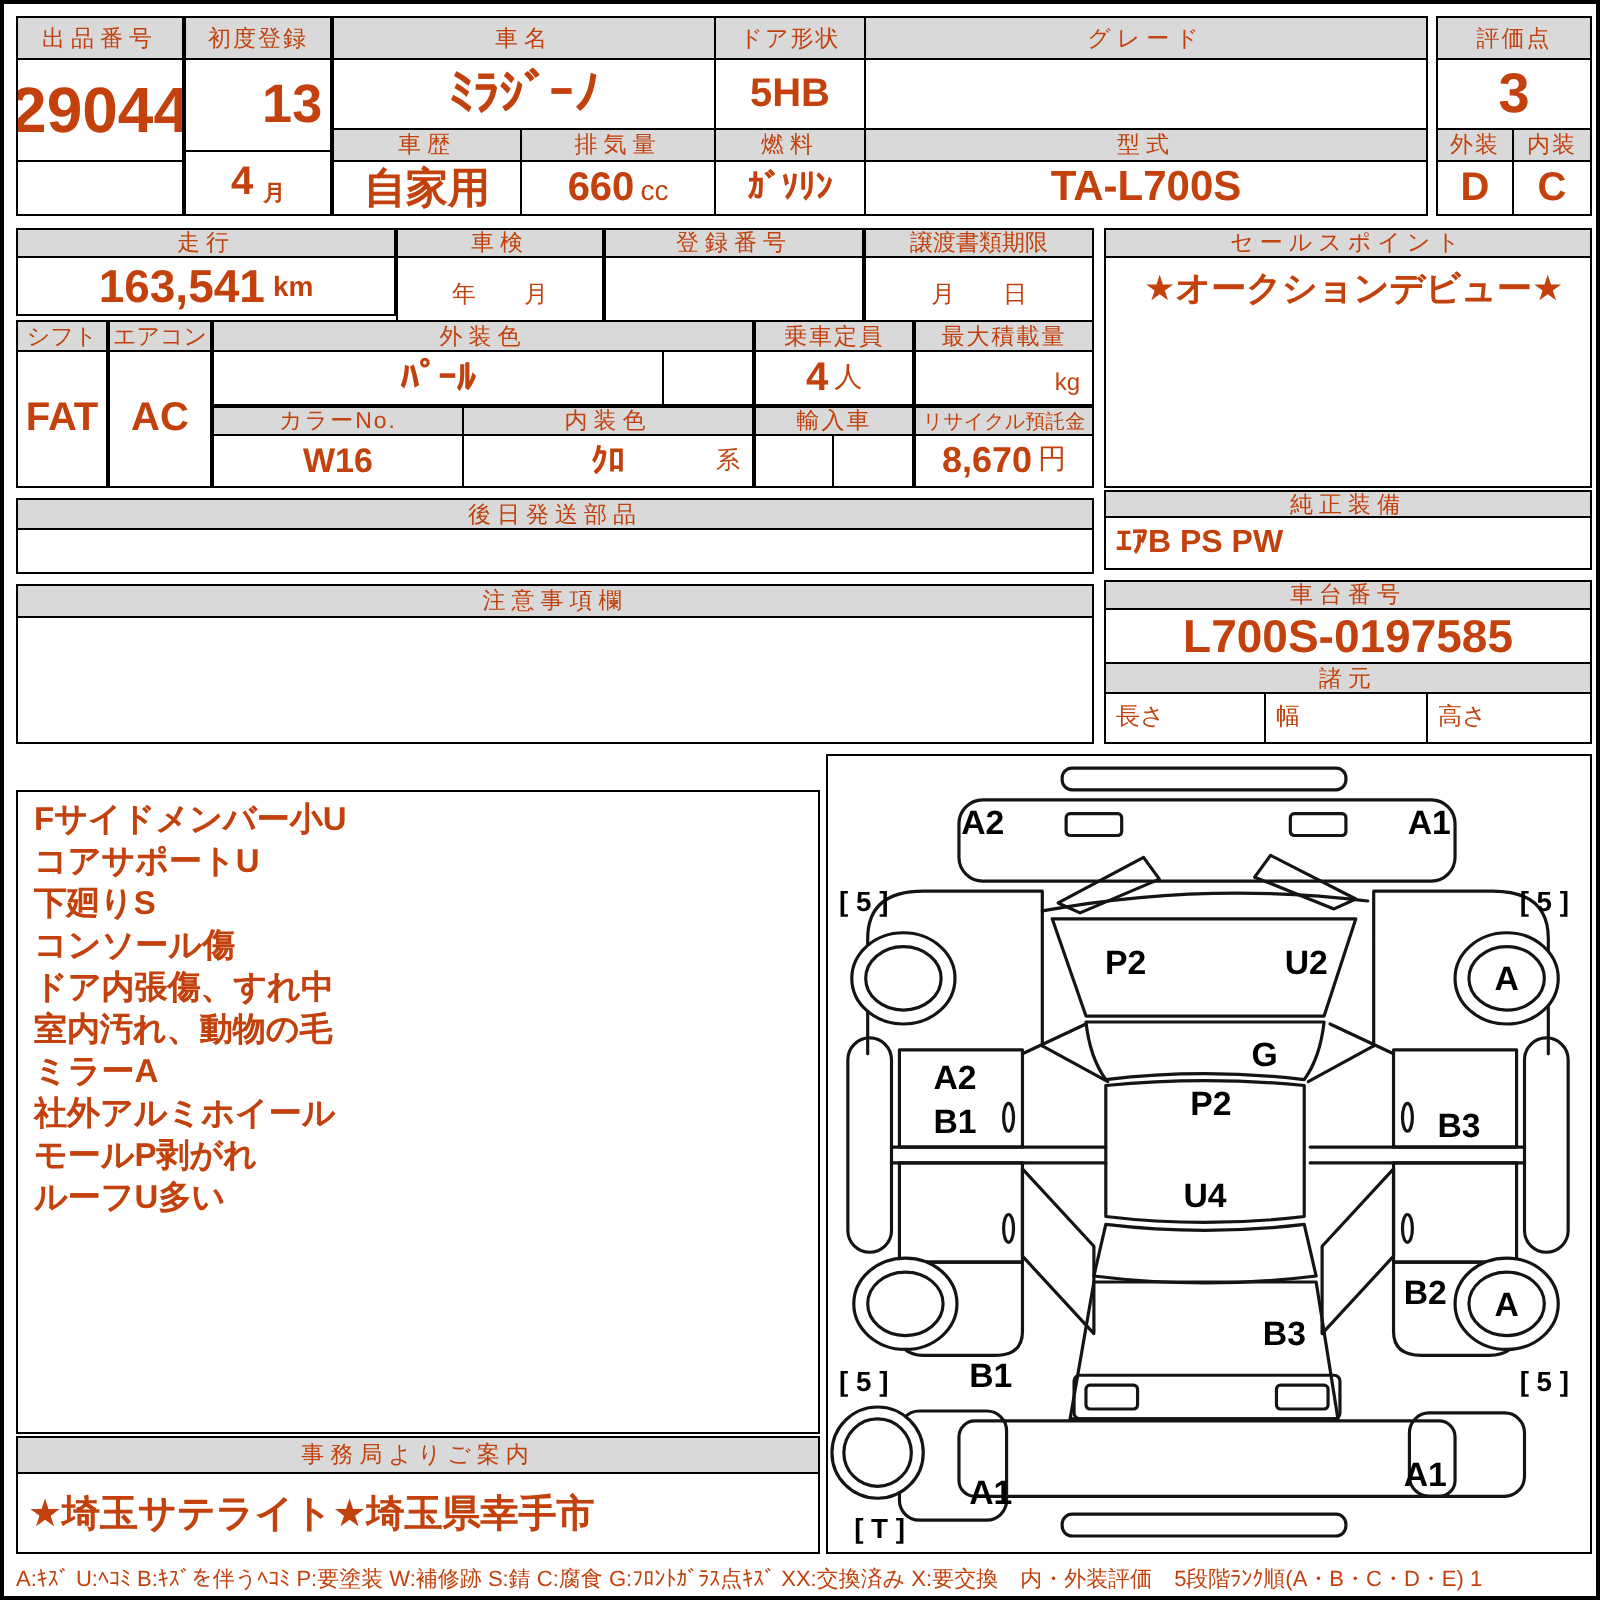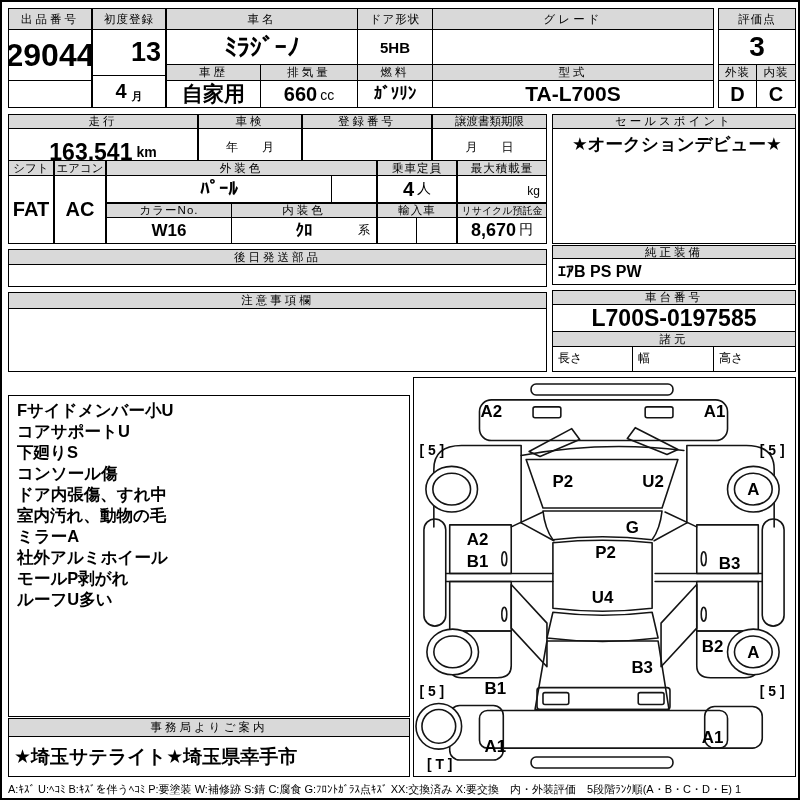--- a/index.html
+++ b/index.html
@@ -1,16 +1,16 @@
 <!DOCTYPE html>
 <html><head>
 <meta charset="utf-8">
 <style>
   html,body{margin:0;padding:0;background:#fff;}
-  .sheet{position:relative;width:800px;height:800px;background:#fff;color:#000000;
+  .sheet{position:relative;width:800px;height:800px;background:#fff;color:#c2410c;
          font-family:"Liberation Sans","DejaVu Sans",sans-serif;border:2px solid #000;box-sizing:border-box;overflow:hidden;}
   .cell{position:absolute;border:1.5px solid #000;box-sizing:border-box;background:#fff;
         display:flex;align-items:center;justify-content:center;white-space:nowrap;overflow:hidden;}
   .hdr{background:#d9d9d9;font-size:11.5px;letter-spacing:3px;font-weight:400;}
   .ls1{letter-spacing:1px;} .ls0{letter-spacing:0;} .fs10{font-size:10px;}
   .val{font-weight:700;}
   .left{justify-content:flex-start;padding-left:5px;}
   .topleft{align-items:flex-start;justify-content:flex-start;padding:3px 19px;}
   .hint{font-size:12px;font-weight:400;align-items:flex-end;padding-bottom:4px;}
   .kg{justify-content:flex-end;padding-right:6px;font-size:12px;font-weight:400;align-items:flex-end;padding-bottom:4px;}
@@ -51,38 +51,38 @@
   <div class="cell val" style="left:164px;top:27px;width:192px;height:36px;font-size:25px">ﾐﾗｼﾞｰﾉ</div>
   <div class="cell hdr" style="left:164px;top:62px;width:95px;height:17px">車歴</div>
   <div class="cell val" style="left:164px;top:78px;width:95px;height:28px;font-size:21px">自家用</div>
   <div class="cell hdr" style="left:258px;top:62px;width:98px;height:17px">排気量</div>
   <div class="cell val" style="left:258px;top:78px;width:98px;height:28px;font-size:20px">
     <span>660</span>
     <span class="unit">cc</span>
   </div>
 
   <div class="cell hdr ls1" style="left:355px;top:6px;width:76px;height:22px">ドア形状</div>
-  <div class="cell val" style="left:355px;top:27px;width:76px;height:36px;font-size:15px">5HB</div>
+  <div class="cell val" style="left:355px;top:27px;width:76px;height:36px;font-size:20px">5HB</div>
   <div class="cell hdr" style="left:355px;top:62px;width:76px;height:17px">燃料</div>
   <div class="cell val" style="left:355px;top:78px;width:76px;height:28px;font-size:17px">ｶﾞｿﾘﾝ</div>
 
   <div class="cell hdr" style="left:430px;top:6px;width:282px;height:22px">グレード</div>
   <div class="cell val" style="left:430px;top:27px;width:282px;height:36px;font-size:20px"></div>
   <div class="cell hdr" style="left:430px;top:62px;width:282px;height:17px">型式</div>
   <div class="cell val" style="left:430px;top:78px;width:282px;height:28px;font-size:21px">TA-L700S</div>
 
   <div class="cell hdr ls1" style="left:716px;top:6px;width:78px;height:22px">評価点</div>
   <div class="cell val" style="left:716px;top:27px;width:78px;height:36px;font-size:28px">3</div>
   <div class="cell hdr ls1" style="left:716px;top:62px;width:39px;height:17px">外装</div>
   <div class="cell hdr ls1" style="left:754px;top:62px;width:40px;height:17px">内装</div>
   <div class="cell val" style="left:716px;top:78px;width:39px;height:28px;font-size:20px">D</div>
   <div class="cell val" style="left:754px;top:78px;width:40px;height:28px;font-size:20px">C</div>
 
   <div class="cell hdr" style="left:6px;top:112px;width:190px;height:15px">走行</div>
-  <div class="cell val" style="left:6px;top:126px;width:190px;height:48px;font-size:23px">
+  <div class="cell val" style="left:6px;top:126px;width:190px;height:30px;font-size:23px">
     <span>163,541</span>
     <span class="unit2">km</span>
   </div>
   <div class="cell hdr" style="left:196px;top:112px;width:104px;height:15px">車検</div>
   <div class="cell hint" style="left:196px;top:126px;width:104px;height:33px">年　　月</div>
   <div class="cell hdr" style="left:300px;top:112px;width:130px;height:15px">登録番号</div>
   <div class="cell val" style="left:300px;top:126px;width:130px;height:33px"></div>
   <div class="cell hdr ls0" style="left:430px;top:112px;width:115px;height:15px">譲渡書類期限</div>
   <div class="cell hint" style="left:430px;top:126px;width:115px;height:33px">月　　日</div>
 

